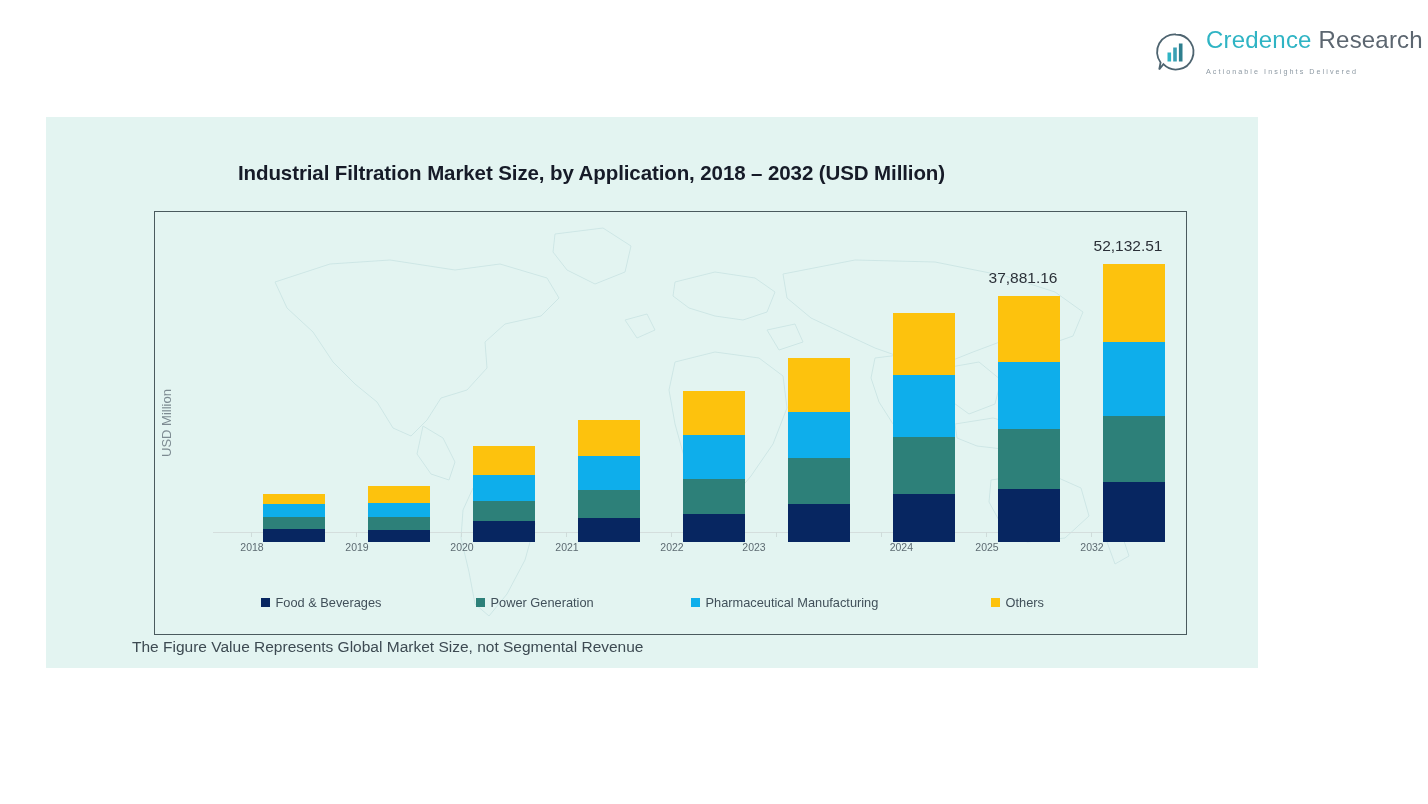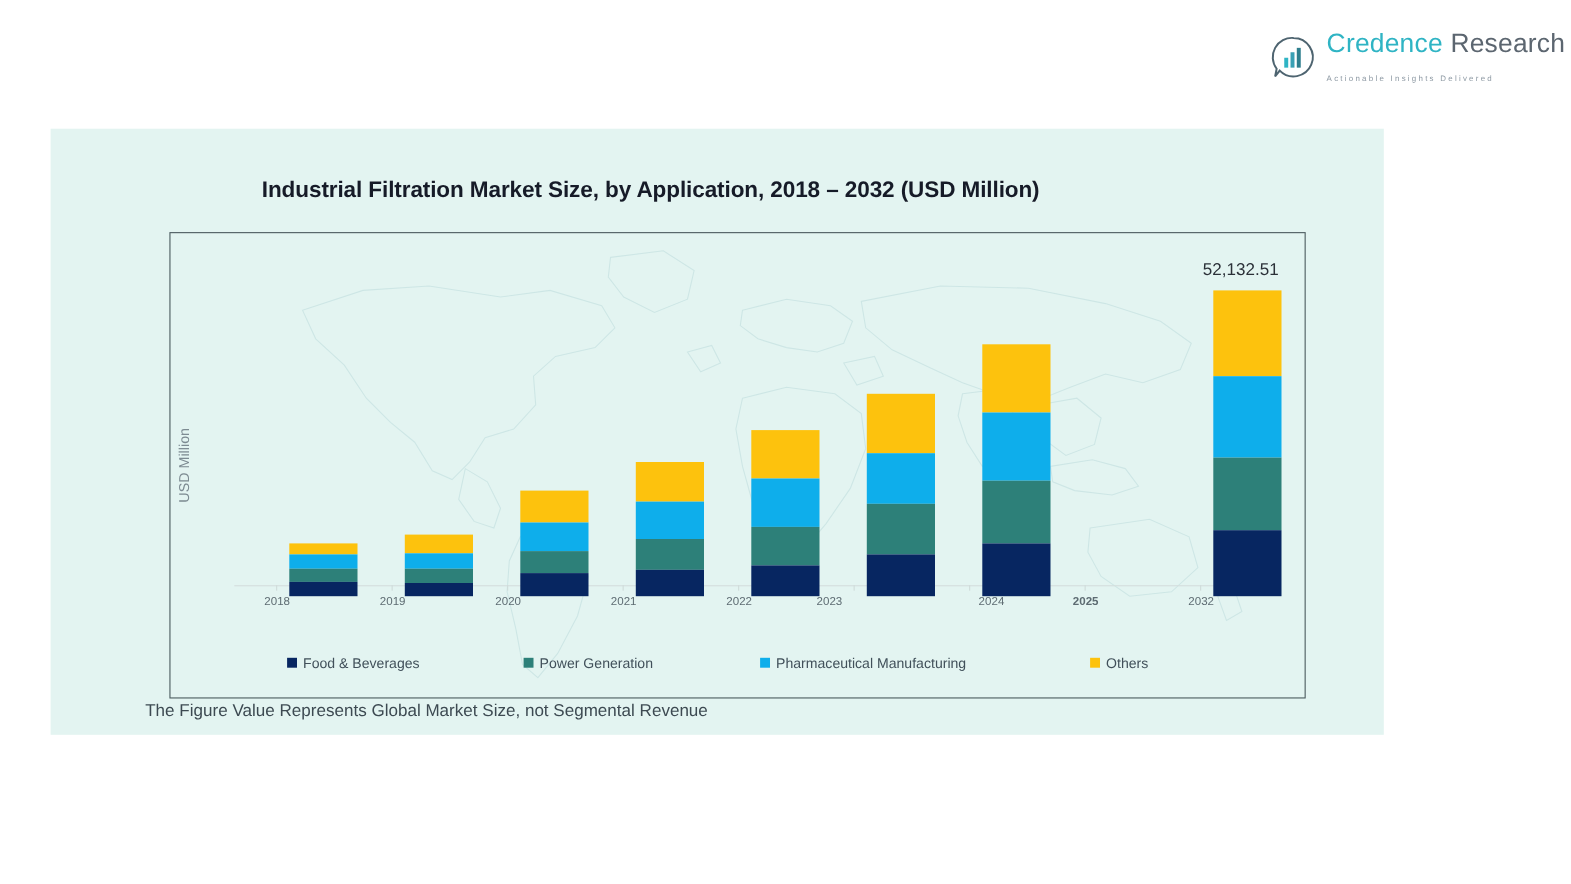--- a/index.html
+++ b/index.html
@@ -307,20 +307,27 @@
         <div class="seg seg-others" style="height:54px"></div>
       </div>
 
       <div class="bar-group" style="left:668px; width:62px;">
         <div class="seg seg-food" style="height:48px"></div>
         <div class="seg seg-power" style="height:57px"></div>
         <div class="seg seg-pharma" style="height:62px"></div>
         <div class="seg seg-others" style="height:62px"></div>
       </div>
 
+      <div class="bar-group" style="left:773px; width:62px;">
+        <div class="bar-value">37,881.16</div>
+        <div class="seg seg-food" style="height:53px"></div>
+        <div class="seg seg-power" style="height:60px"></div>
+        <div class="seg seg-pharma" style="height:67px"></div>
+        <div class="seg seg-others" style="height:66px"></div>
+      </div>
 
       <div class="bar-group" style="left:878px; width:62px;">
         <div class="bar-value">52,132.51</div>
         <div class="seg seg-food" style="height:60px"></div>
         <div class="seg seg-power" style="height:66px"></div>
         <div class="seg seg-pharma" style="height:74px"></div>
         <div class="seg seg-others" style="height:78px"></div>
       </div>
     </div>
 
@@ -334,21 +341,21 @@
     <div class="tick-mark" style="left:831px"></div>
     <div class="tick-mark" style="left:936px"></div>
 
     <div class="tick-label" style="left:66px; width:62px;">2018</div>
     <div class="tick-label" style="left:171px; width:62px;">2019</div>
     <div class="tick-label" style="left:276px; width:62px;">2020</div>
     <div class="tick-label" style="left:381px; width:62px;">2021</div>
     <div class="tick-label" style="left:486px; width:62px;">2022</div>
     <div class="tick-label" style="left:568px; width:62px;">2023</div>
     <div class="tick-label" style="left:696px; width:62px;text-align:right;">2024</div>
-    <div class="tick-label" style="left:801px; width:62px;font-weight:bold;">2025</div>
+    <div class="tick-label" style="left:801px; width:62px;">2025</div>
     <div class="tick-label" style="left:906px; width:62px;">2032</div>
 
     <div id="legend">
       <div class="legend-item" style="width:215px;">
         <span class="legend-swatch" style="background:#072661"></span>
         <span class="legend-label">Food &amp; Beverages</span>
       </div>
       <div class="legend-item" style="width:215px;">
         <span class="legend-swatch" style="background:#2d8079"></span>
         <span class="legend-label">Power Generation</span>

